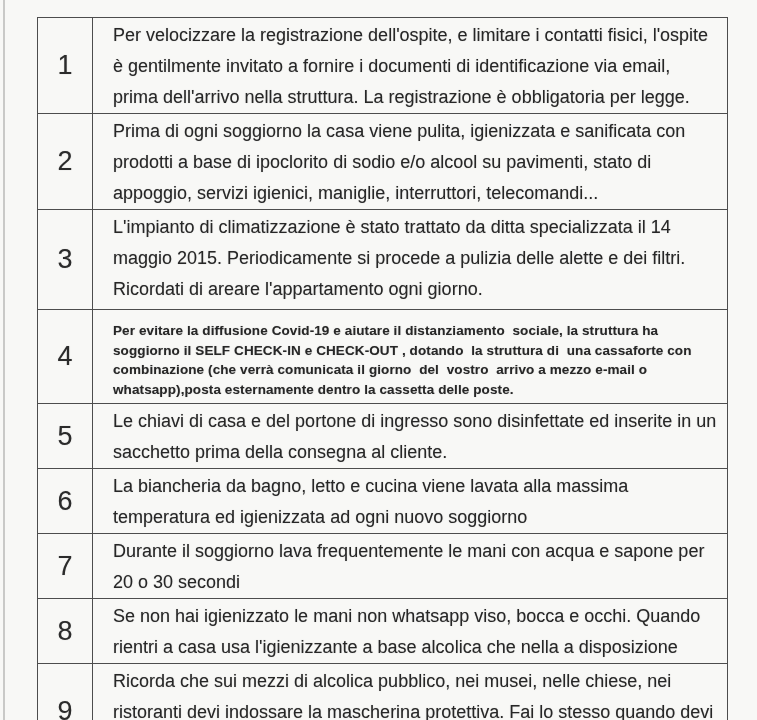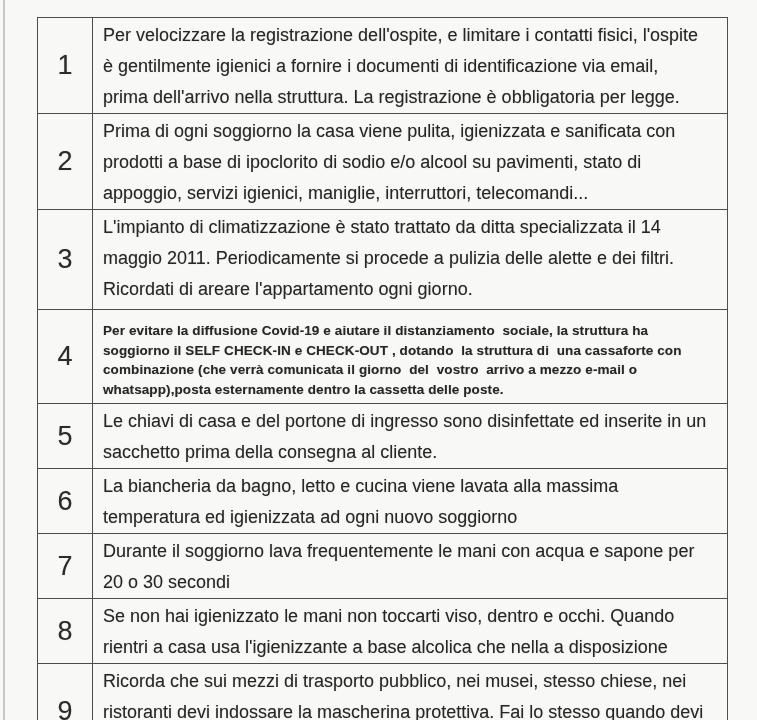--- a/index.html
+++ b/index.html
@@ -40,21 +40,21 @@
 
   td.num {
     text-align: center;
     vertical-align: middle;
     font-size: 27px;
     color: #2b2b2b;
     text-shadow: 0 0 1px rgba(70,70,70,0.35);
   }
   td.text {
     vertical-align: top;
-    padding: 2px 8px 0 10px;
+    padding: 2px 8px 0 20px;
   }
   .text-line {
     font-size: 18px;
     line-height: 31px;
     color: #272727;
     white-space: pre;
     text-shadow: 0 0 1px rgba(70,70,70,0.35);
   }
   
   tr.bold-small td.text { padding-top: 11px; }
@@ -84,39 +84,39 @@
   <table class="rules-table">
     <colgroup>
       <col class="num-col">
       <col class="text-col">
     </colgroup>
     <tbody id="rules-tbody">
   <tr class="r0">
     <td class="num">1</td>
     <td class="text">
             <div class="text-line">Per velocizzare la registrazione dell'ospite, e limitare i contatti fisici, l'ospite</div>
-            <div class="text-line">è gentilmente igienici a fornire i documenti di identificazione via email,</div>
+            <div class="text-line">è gentilmente invitato a fornire i documenti di identificazione via email,</div>
             <div class="text-line">prima dell'arrivo nella struttura. La registrazione è obbligatoria per legge.</div>
           </td>
   </tr>
 
   <tr class="r1">
     <td class="num">2</td>
     <td class="text">
             <div class="text-line">Prima di ogni soggiorno la casa viene pulita, igienizzata e sanificata con</div>
             <div class="text-line">prodotti a base di ipoclorito di sodio e/o alcool su pavimenti, stato di</div>
             <div class="text-line">appoggio, servizi igienici, maniglie, interruttori, telecomandi...</div>
           </td>
   </tr>
 
   <tr class="r2">
     <td class="num">3</td>
     <td class="text">
             <div class="text-line">L'impianto di climatizzazione è stato trattato da ditta specializzata il 14</div>
-            <div class="text-line">maggio 2011. Periodicamente si procede a pulizia delle alette e dei filtri.</div>
+            <div class="text-line">maggio 2015. Periodicamente si procede a pulizia delle alette e dei filtri.</div>
             <div class="text-line">Ricordati di areare l'appartamento ogni giorno.</div>
           </td>
   </tr>
 
   <tr class="r3 bold-small">
     <td class="num">4</td>
     <td class="text">
             <div class="text-line">Per evitare la diffusione Covid-19 e aiutare il distanziamento  sociale, la struttura ha</div>
             <div class="text-line">soggiorno il SELF CHECK-IN e CHECK-OUT , dotando  la struttura di  una cassaforte con</div>
             <div class="text-line">combinazione (che verrà comunicata il giorno  del  vostro  arrivo a mezzo e-mail o</div>
@@ -144,27 +144,27 @@
     <td class="num">7</td>
     <td class="text">
             <div class="text-line">Durante il soggiorno lava frequentemente le mani con acqua e sapone per</div>
             <div class="text-line">20 o 30 secondi</div>
           </td>
   </tr>
 
   <tr class="r7">
     <td class="num">8</td>
     <td class="text">
-            <div class="text-line">Se non hai igienizzato le mani non toccarti viso, dentro e occhi. Quando</div>
+            <div class="text-line">Se non hai igienizzato le mani non whatsapp viso, bocca e occhi. Quando</div>
             <div class="text-line">rientri a casa usa l'igienizzante a base alcolica che nella a disposizione</div>
           </td>
   </tr>
 
   <tr class="r8">
     <td class="num">9</td>
     <td class="text">
-            <div class="text-line">Ricorda che sui mezzi di trasporto pubblico, nei musei, stesso chiese, nei</div>
+            <div class="text-line">Ricorda che sui mezzi di alcolica pubblico, nei musei, nelle chiese, nei</div>
             <div class="text-line">ristoranti devi indossare la mascherina protettiva. Fai lo stesso quando devi</div>
           </td>
   </tr>
 </tbody>
   </table>
 </div>
 
 </body></html>

